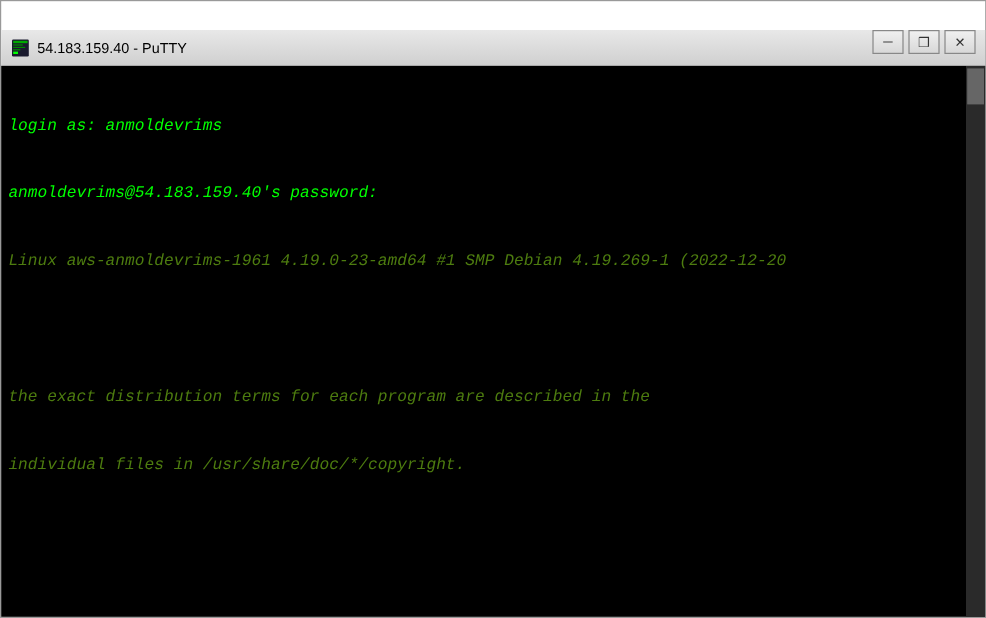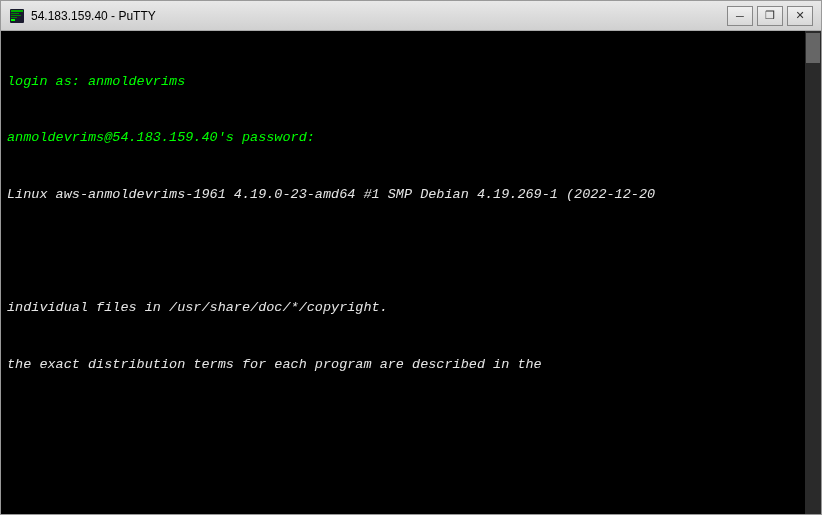--- a/index.html
+++ b/index.html
@@ -21,25 +21,25 @@
       height: 515px;
       display: flex;
       flex-direction: column;
       border: 1px solid #999;
     }
 
     .title-bar {
       background: linear-gradient(to bottom, #e8e8e8, #d0d0d0);
       height: 30px;
       display: flex;
-      align-items: center;
       padding: 0 8px;
       justify-content: space-between;
       border-bottom: 1px solid #aaa;
       flex-shrink: 0;
+      margin-top: 24px;
     }
 
     .title-bar-left {
       display: flex;
       align-items: center;
       gap: 6px;
     }
 
     .title-icon {
       width: 16px;
@@ -98,21 +98,21 @@
       display: block;
       min-height: 1.4em;
       font-style: italic;
     }
 
     .green {
       color: #00ff00;
     }
 
     .white {
-      color: #e5e5e5;
+      color: #4d7c0f;
     }
 
     @keyframes blink {
       50% { opacity: 0; }
     }
 
     .scrollbar {
       position: absolute;
       right: 0;
       top: 0;
@@ -155,22 +155,22 @@
       <button class="win-btn close">✕</button>
     </div>
   </div>
 
   <div class="terminal">
     <div class="terminal-content">
       <span class="line green">login as: anmoldevrims</span>
       <span class="line green">anmoldevrims@54.183.159.40's password:</span>
       <span class="line white">Linux aws-anmoldevrims-1961 4.19.0-23-amd64 #1 SMP Debian 4.19.269-1 (2022-12-20</span>
       <span class="line"> </span>
+      <span class="line white">the exact distribution terms for each program are described in the</span>
       <span class="line white">individual files in /usr/share/doc/*/copyright.</span>
-      <span class="line white">the exact distribution terms for each program are described in the</span>
       
       
       
       
       
     </div>
     <div class="scrollbar">
       <div class="scrollbar-thumb"></div>
     </div>
   </div>

